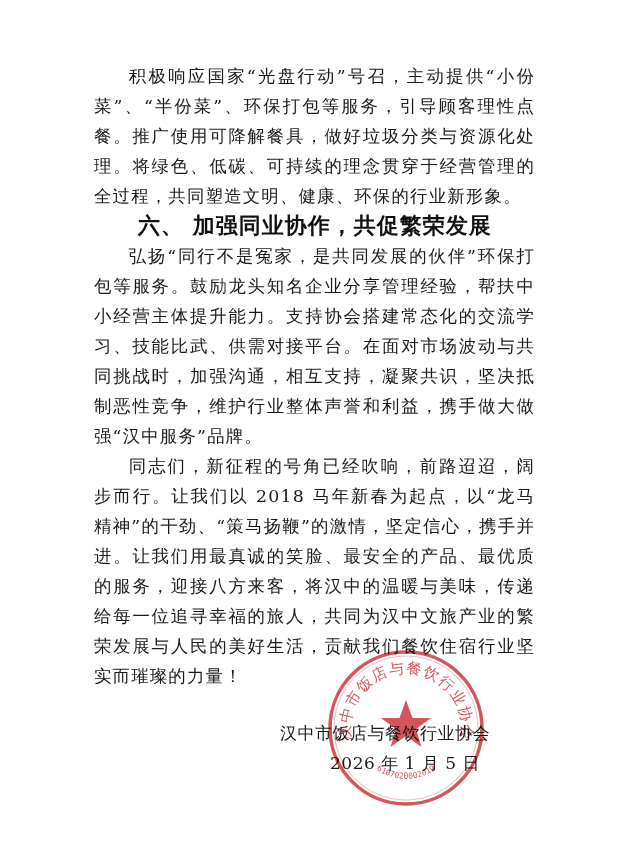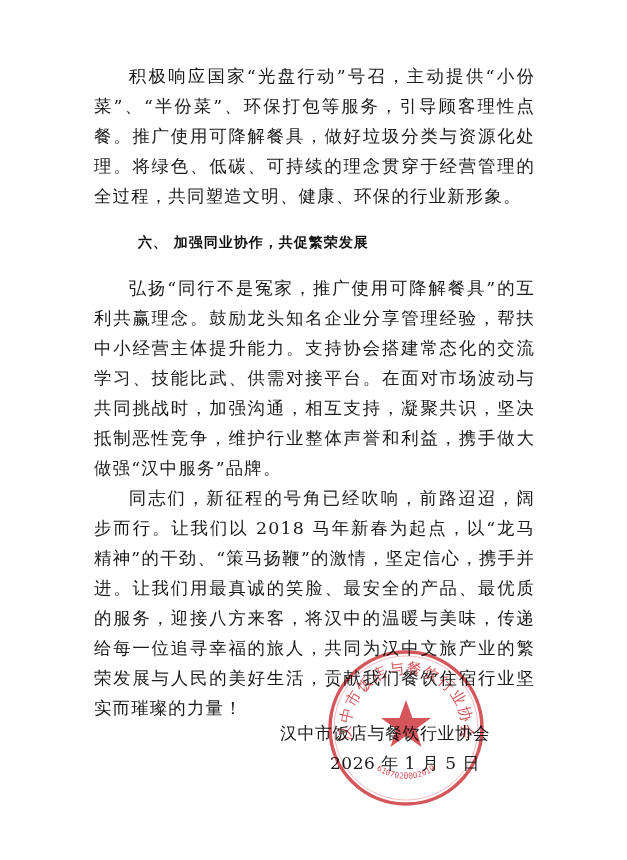--- a/index.html
+++ b/index.html
@@ -8,23 +8,23 @@
     position: absolute; left: 0; top: 0; width: 627px; height: 790px; background: #fff;
   }
   .content {
     position: absolute; left: 94px; top: 61px; width: 441px;
     font-family: "DejaVu Serif", "Liberation Serif", serif;
     font-size: 17.4px; line-height: 30px; color: #1a1a1a;
     text-align: justify; letter-spacing: 1.2px;
   }
   .para { margin: 0; text-indent: 2em; }
   .heading {
-    margin: 16px; text-indent: 2em;
+    margin: 0; text-indent: 2em;
     font-family: "DejaVu Sans", "Liberation Sans", sans-serif;
-    font-weight: bold; font-size: 14px; letter-spacing: 1px; color: #111;
+    font-weight: bold; font-size: 22px; letter-spacing: 1px; color: #111;
   }
   .signature {
     position: absolute; left: 275px; top: 718px; width: 220px;
     font-family: "DejaVu Serif", "Liberation Serif", serif;
     font-size: 17px; line-height: 30px; color: #1a1a1a; text-align: center;
     letter-spacing: 0.5px; z-index: 1;
   }
   .sig-org { display: block; }
   .sig-date { display: block; padding-left: 40px; }
   .seal {
@@ -32,21 +32,21 @@
     opacity: 0.78; mix-blend-mode: multiply;
   }
 </style>
 </head>
 <body>
 
 <div class="page">
   <div class="content">
     <p class="para">积极响应国家“光盘行动”号召，主动提供“小份菜”、“半份菜”、环保打包等服务，引导顾客理性点餐。推广使用可降解餐具，做好垃圾分类与资源化处理。将绿色、低碳、可持续的理念贯穿于经营管理的全过程，共同塑造文明、健康、环保的行业新形象。</p>
     <p class="heading">六、 加强同业协作，共促繁荣发展</p>
-    <p class="para">弘扬“同行不是冤家，推广使用可降解餐具”的互利共赢理念。鼓励龙头知名企业分享管理经验，帮扶中小经营主体提升能力。支持协会搭建常态化的交流学习、技能比武、供需对接平台。在面对市场波动与共同挑战时，加强沟通，相互支持，凝聚共识，坚决抵制恶性竞争，维护行业整体声誉和利益，携手做大做强“汉中服务”品牌。</p>
+    <p class="para">弘扬“同行不是冤家，是共同发展的伙伴”环保打包等服务。鼓励龙头知名企业分享管理经验，帮扶中小经营主体提升能力。支持协会搭建常态化的交流学习、技能比武、供需对接平台。在面对市场波动与共同挑战时，加强沟通，相互支持，凝聚共识，坚决抵制恶性竞争，维护行业整体声誉和利益，携手做大做强“汉中服务”品牌。</p>
     <p class="para">同志们，新征程的号角已经吹响，前路迢迢，阔步而行。让我们以 2018 马年新春为起点，以“龙马精神”的干劲、“策马扬鞭”的激情，坚定信心，携手并进。让我们用最真诚的笑脸、最安全的产品、最优质的服务，迎接八方来客，将汉中的温暖与美味，传递给每一位追寻幸福的旅人，共同为汉中文旅产业的繁荣发展与人民的美好生活，贡献我们餐饮住宿行业坚实而璀璨的力量！</p>
   </div>
 
   <div class="signature">
     <span class="sig-org">汉中市饭店与餐饮行业协会</span>
     <span class="sig-date">2026 年 1 月 5 日</span>
   </div>
 
   <div class="seal">
     <svg width="160" height="160" viewBox="0 0 160 160" xmlns="http://www.w3.org/2000/svg">

